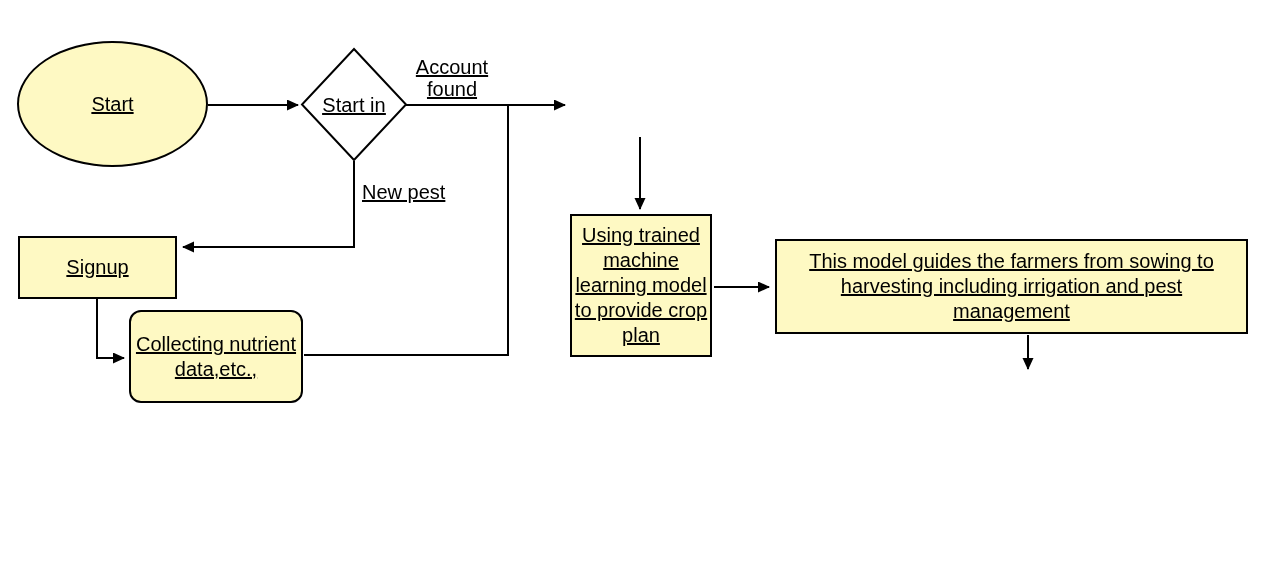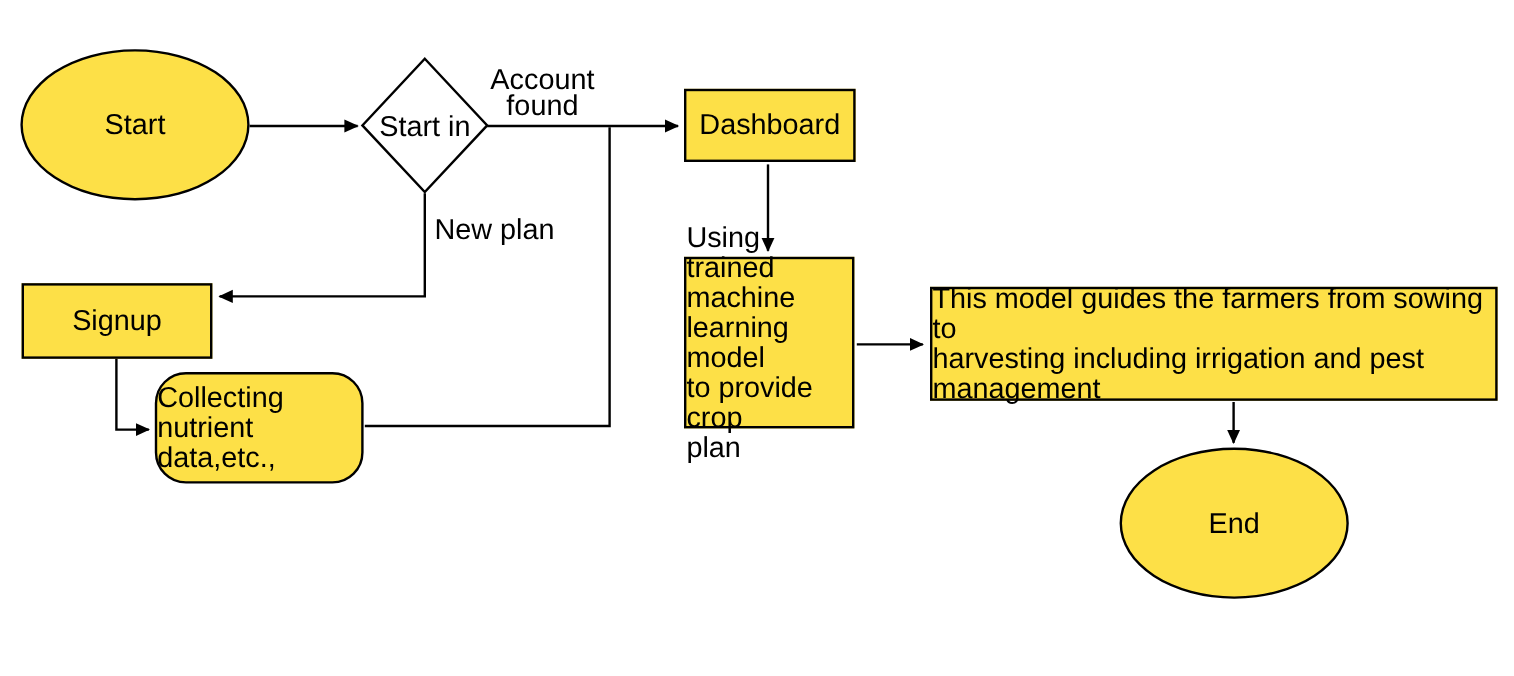--- a/index.html
+++ b/index.html
@@ -28,36 +28,37 @@
     stroke-width: 2;
   }
   .edges-svg polygon.diamond {
     fill: #ffffff;
     stroke: #000000;
     stroke-width: 2;
   }
   .node {
     position: absolute;
     box-sizing: border-box;
-    background: #fde047;
+    background: #fef9c3;
     border: 2px solid #000000;
     display: flex;
     align-items: center;
     justify-content: center;
-    text-align: left;
+    text-align: center;
     z-index: 2;
   }
   .node-label, .edge-label, .diamond-label-box {
-    font-size: 24px;
+    font-size: 20px;
     line-height: 25px;
     white-space: pre-line;
     color: #000000;
+    text-decoration: underline;
   }
   .ellipse { border-radius: 50%; }
-  .rounded { border-radius: 26px; }
+  .rounded { border-radius: 12px; }
 
   .node-start     { left: 17px;  top: 41px;  width: 191px; height: 126px; }
   .node-signup    { left: 18px;  top: 215px; width: 159px; height: 63px; margin-top: 21px; }
   .node-collect   { left: 129px; top: 310px; width: 174px; height: 93px; }
   .node-dashboard { left: 570px; top: 74px;  width: 143px; height: 61px; }
   .node-mlmodel   { left: 570px; top: 214px; width: 142px; height: 143px; }
   .node-guidance  { left: 775px; top: 239px; width: 473px; height: 95px; }
   .node-end       { left: 933px; top: 373px; width: 191px; height: 126px; }
 
   .diamond-label-box {
@@ -101,46 +102,40 @@
   <div class="node ellipse node-start">
     <span class="node-label">Start</span>
   </div>
 
   <div class="diamond-label-box">
     <span class="node-label">Start in</span>
   </div>
 
   <div class="edge-label label-account">Account
 found</div>
-  <div class="edge-label label-newuser">New plan</div>
+  <div class="edge-label label-newuser">New pest</div>
 
   <div class="node node-signup">
     <span class="node-label">Signup</span>
   </div>
 
   <div class="node rounded node-collect">
     <span class="node-label">Collecting nutrient
 data,etc.,</span>
   </div>
 
-  <div class="node node-dashboard">
-    <span class="node-label">Dashboard</span>
-  </div>
 
   <div class="node node-guidance">
     <span class="node-label">This model guides the farmers from sowing to
 harvesting including irrigation and pest
 management</span>
   </div>
 
   <div class="node node-mlmodel">
     <span class="node-label">Using trained
 machine
 learning model
 to provide crop
 plan</span>
   </div>
 
-  <div class="node ellipse node-end">
-    <span class="node-label">End</span>
-  </div>
 
 </div>
 
 </body></html>

